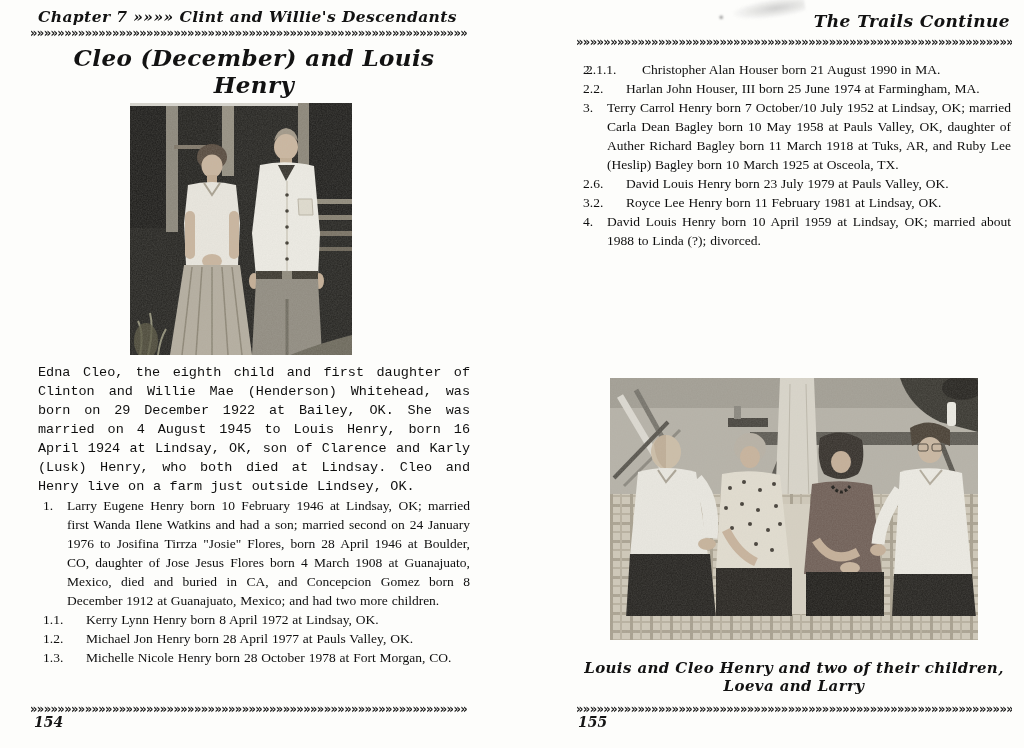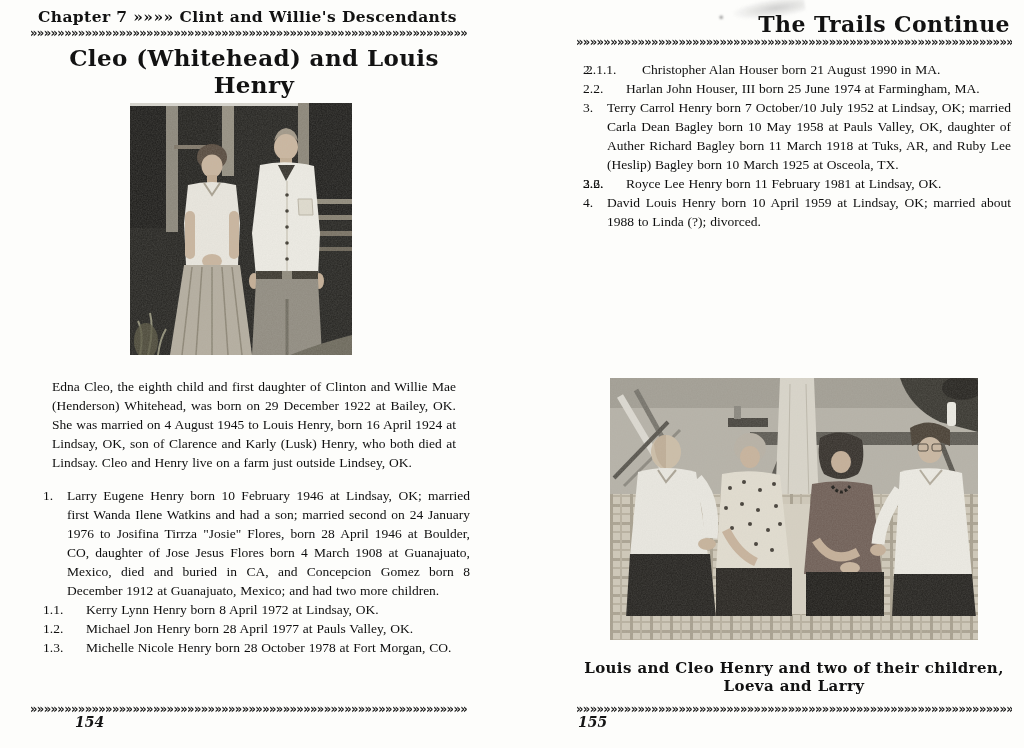--- a/index.html
+++ b/index.html
@@ -13,68 +13,68 @@
   .smudge{
     position:absolute;left:733px;top:0px;width:72px;height:18px;
     background:radial-gradient(ellipse at 60% 50%, rgba(170,170,170,.55), rgba(200,200,200,.25) 55%, transparent 75%);
     filter:blur(1px);transform:rotate(-8deg);
   }
   .smudge::after{
     content:"";position:absolute;left:-14px;top:9px;width:3px;height:3px;border-radius:50%;
     background:#7c7c7c;filter:none;
   }
   .script{
-    font-family:"DejaVu Serif", serif;font-weight:bold;
+    font-family:"DejaVu Serif", serif;font-style:italic;font-weight:bold;
     letter-spacing:.4px;color:#121212;
   }
   .divider{
     position:absolute;height:13px;line-height:12px;overflow:hidden;white-space:nowrap;
     font-family:"DejaVu Sans", sans-serif;font-weight:bold;font-size:11.5px;
     letter-spacing:-.6px;color:#1a1a1a;
   }
   .chap-header{position:absolute;left:38px;top:7px;width:432px;font-size:15.5px;}
   .div-l-top{left:30px;top:27px;width:437px;}
   .page-title{position:absolute;left:38px;top:44px;width:432px;text-align:center;font-size:23px;margin:0;}
   .photo{position:absolute;display:block;margin:0;line-height:0;}
   .photo-left{left:130px;top:103px;width:222px;height:252px;}
   .photo-right{left:610px;top:378px;width:368px;height:262px;}
   .textcol{
     position:absolute;font-size:13.5px;line-height:19px;text-align:justify;
     word-spacing:.5px;
   }
   .col-left{left:38px;top:363px;width:432px;}
   .col-right{left:578px;top:60px;width:433px;}
-  p.para{margin:14px;}
+  p.para{margin:0;font-family:Liberation Mono, monospace;}
   .li{position:relative;margin:0;}
   .li .num{position:absolute;top:0;}
   .l1{padding-left:29px;}  .l1 .num{left:5px;}
   .l2{padding-left:48px;}  .l2 .num{left:5px;}
   .l3{padding-left:64px;}  .l3 .num{left:8px;}
-  .trails-header{position:absolute;left:578px;top:11px;width:432px;text-align:right;font-size:22px;}
+  .trails-header{position:absolute;left:578px;top:11px;width:432px;text-align:right;font-size:17px;}
   .div-r-top{left:576px;top:36px;width:436px;}
   .caption{position:absolute;left:578px;top:659px;width:432px;text-align:center;font-size:15px;}
   .div-l-bot{left:30px;top:703px;width:437px;}
   .div-r-bot{left:576px;top:703px;width:436px;}
   .pagenum{
     position:absolute;font-family:"DejaVu Serif", serif;font-style:italic;font-weight:bold;
     font-size:14px;color:#151515;
   }
-  .pn-left{left:34px;top:714px;margin-left:41px;}
+  .pn-left{left:34px;top:714px;}
   .pn-right{left:578px;top:714px;width:432px;text-align:left;}
 </style>
 </head>
 <body>
 
 <div class="spread">
 
   <div class="smudge"></div>
 
   <div class="chap-header script">Chapter 7 »»»» Clint and Willie's Descendants</div>
   <div class="divider div-l-top">»»»»»»»»»»»»»»»»»»»»»»»»»»»»»»»»»»»»»»»»»»»»»»»»»»»»»»»»»»»»»»»»»»»»»»»»»»»»»»»»»»»»»»»»»»»»»»»»»»»»»»»»»»»»»»</div>
-  <h1 class="page-title script">Cleo (Whitehead) and Louis Henry</h1>
+  <h1 class="page-title script">Cleo (December) and Louis Henry</h1>
 
   <figure class="photo photo-left">
     <svg width="222" height="252" viewBox="0 0 222 252">
       <defs>
         <filter id="g1" x="0" y="0" width="100%" height="100%">
           <feTurbulence type="fractalNoise" baseFrequency="0.8" numOctaves="2" result="n"></feTurbulence>
           <feColorMatrix in="n" type="matrix" values="0 0 0 0 0.55  0 0 0 0 0.55  0 0 0 0 0.5  0 0 0 0.22 0"></feColorMatrix>
         </filter>
       </defs>
       <rect width="222" height="252" fill="#23221f"></rect>
@@ -165,20 +165,21 @@
     <div class="li l2">
       <span class="num">2.2.</span>
       <span>Harlan John Houser, III born 25 June 1974 at Farmingham, MA.</span>
     </div>
     <div class="li l1">
       <span class="num">3.</span>
       <span>Terry Carrol Henry born 7 October/10 July 1952 at Lindsay, OK; married Carla Dean Bagley born 10 May 1958 at Pauls Valley, OK, daughter of Auther Richard Bagley born 11 March 1918 at Tuks, AR, and Ruby Lee (Heslip) Bagley born 10 March 1925 at Osceola, TX.</span>
     </div>
     <div class="li l2">
       <span class="num">2.6.</span>
+      <span>David Louis Henry born 23 July 1979 at Pauls Valley, OK.</span>
     </div>
     <div class="li l2">
       <span class="num">3.2.</span>
       <span>Royce Lee Henry born 11 February 1981 at Lindsay, OK.</span>
     </div>
     <div class="li l1">
       <span class="num">4.</span>
       <span>David Louis Henry born 10 April 1959 at Lindsay, OK; married about 1988 to Linda (?); divorced.</span>
     </div>
   </div>

